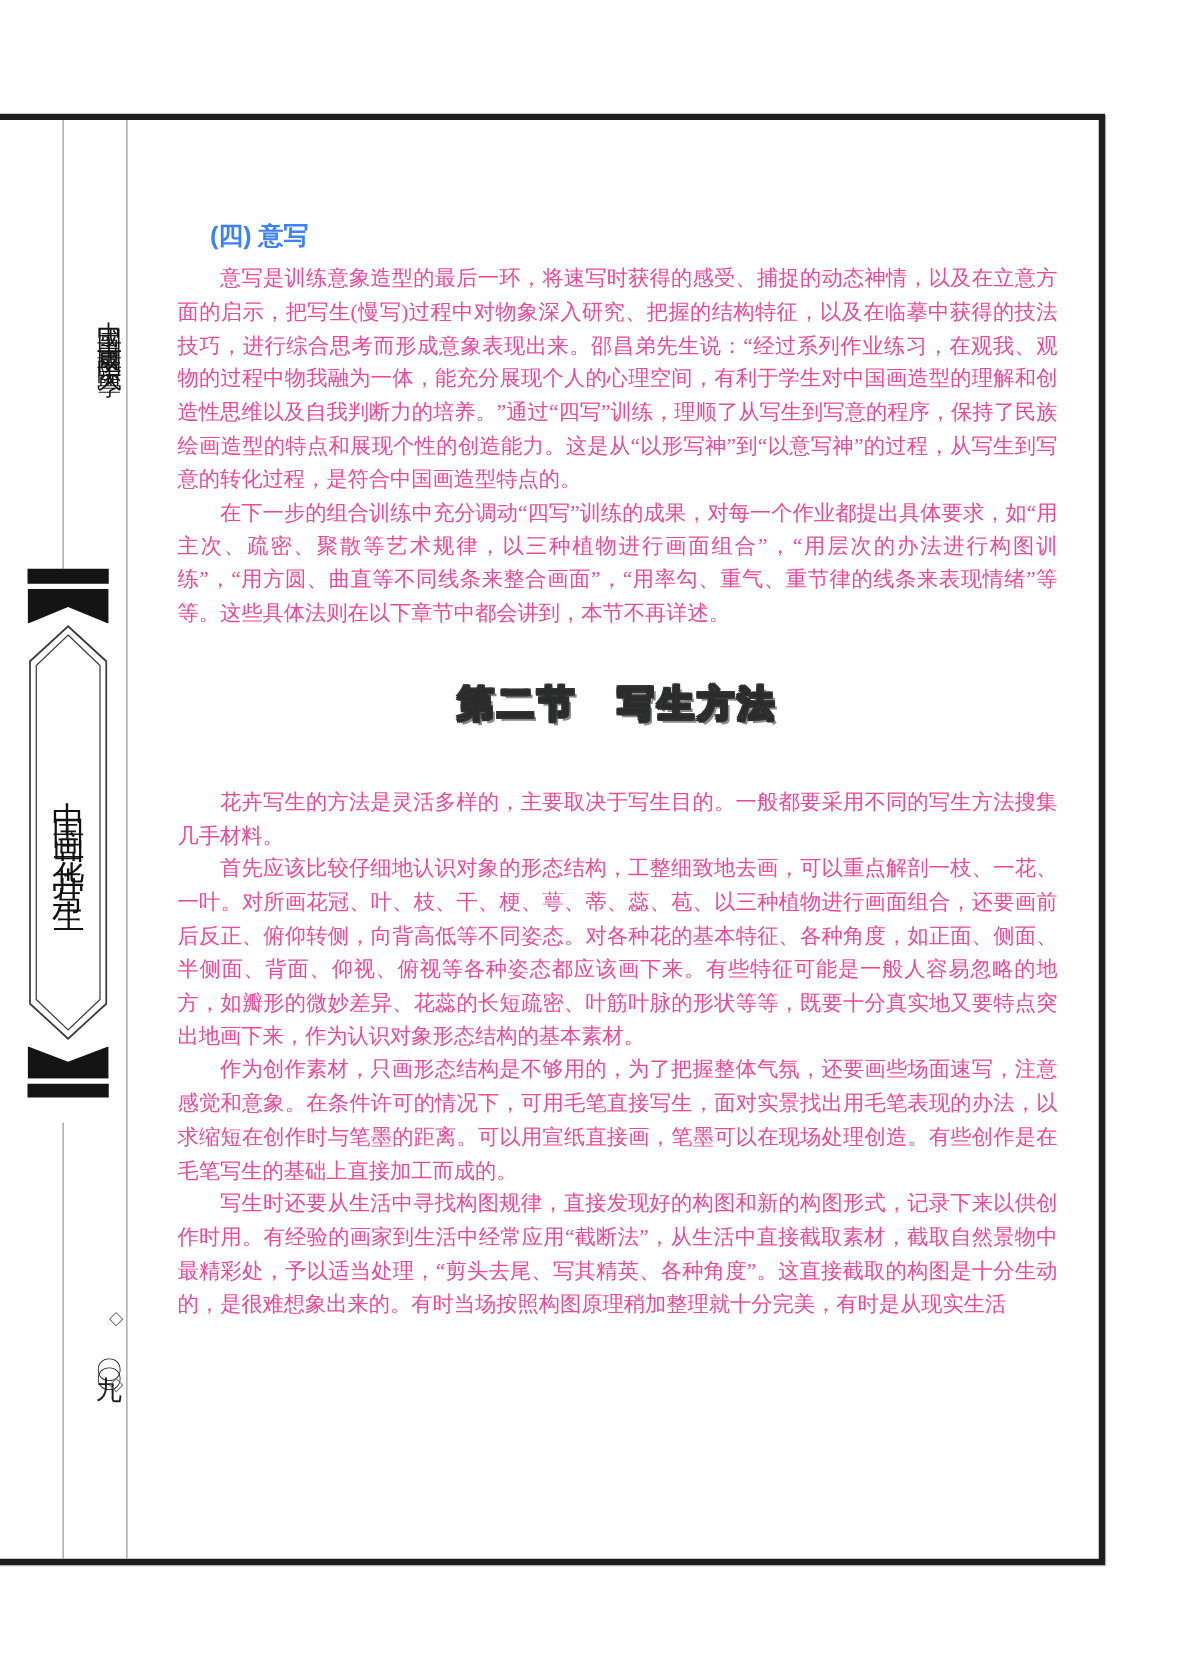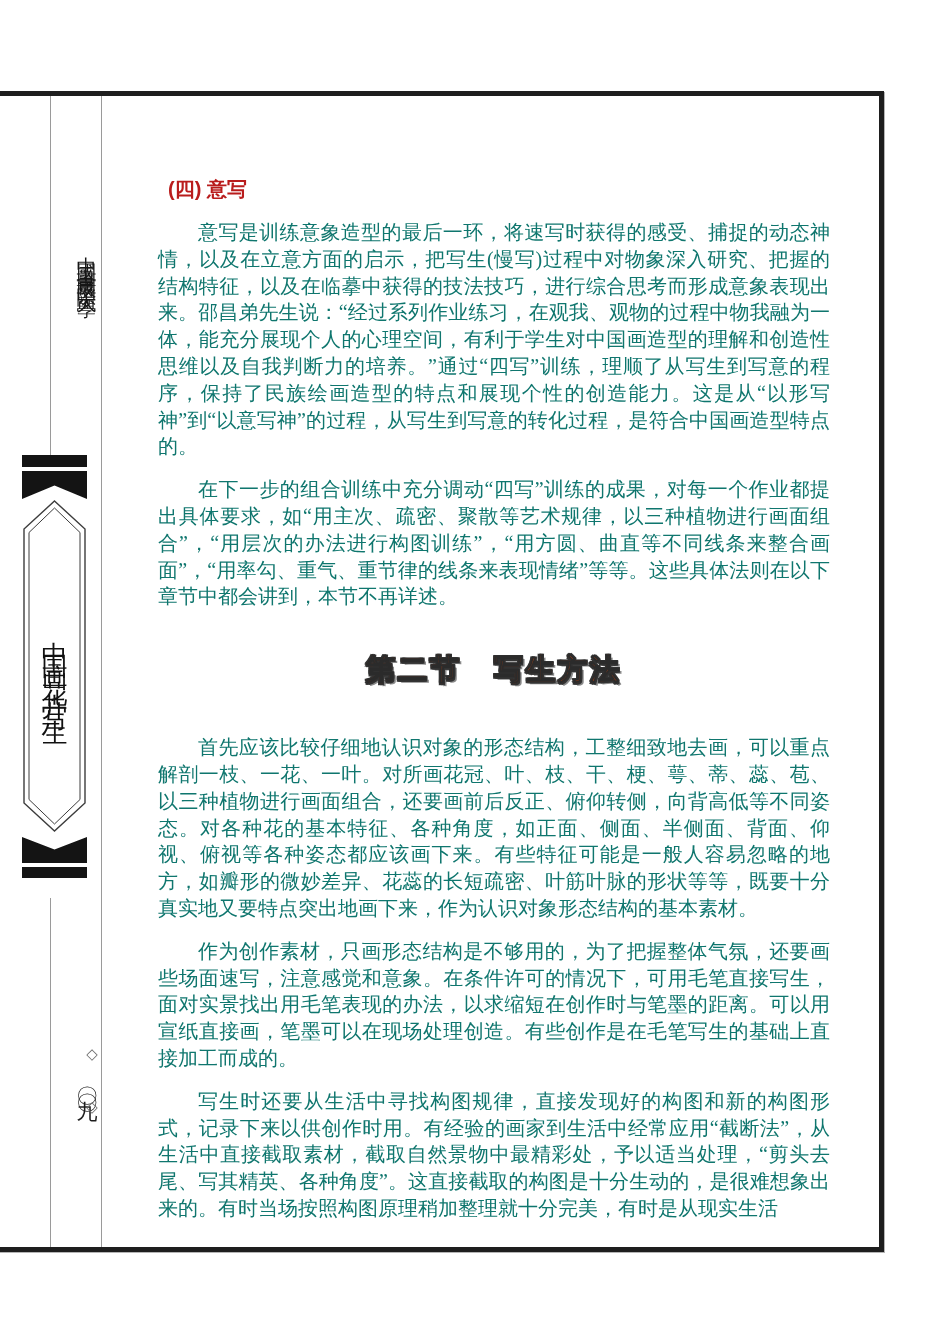--- a/index.html
+++ b/index.html
@@ -49,33 +49,33 @@
     writing-mode:vertical-rl;text-orientation:upright;color:#1c1c1c;
   }
   .folio .orn{font-size:15px;color:#6e6e6e;letter-spacing:0;margin:3px 0;}
   .folio .digits{font-size:21px;letter-spacing:7px;margin:4px 0;}
 
   
   .content{position:absolute;left:142px;top:176px;width:704px;}
   .sub-heading{
     font-family:"Liberation Sans","DejaVu Sans",sans-serif;
     font-weight:bold;font-size:20px;line-height:27px;margin:0 0 7px 0;
-    text-indent:26px;color:#b91c1c;
+    text-indent:26px;color:#3b82f6;
   }
   .sub-heading.second{margin-top:0;}
   p.body{
-    margin:16px;font-size:20px;line-height:26.8px;text-align:justify;
-    text-indent:2em;color:#0f766e;
+    margin:0;font-size:17px;line-height:26.8px;text-align:justify;
+    text-indent:2em;color:#ec4899;
     font-family:"Liberation Serif","DejaVu Serif",serif;
   }
   .section-title{
     text-align:center;margin:40px 0 46px 0;
     font-family:"Liberation Sans","DejaVu Sans",sans-serif;
     font-weight:bold;font-size:29px;line-height:38px;letter-spacing:3px;
-    color:#c2410c;
+    color:#0f766e;
     -webkit-text-stroke:1px #2b2b2b;
     text-shadow:
       -1.5px -1.5px 0 #333,1.5px -1.5px 0 #333,-1.5px 1.5px 0 #333,1.5px 1.5px 0 #333,
       -1.5px 0 0 #333,1.5px 0 0 #333,0 -1.5px 0 #333,0 1.5px 0 #333,
       3px 3px 0 #8a8a8a;
   }
 </style>
 </head>
 <body>
 
@@ -108,16 +108,17 @@
 
 <div class="content">
   <h3 class="sub-heading">(四) 意写</h3>
 
   <p class="body">意写是训练意象造型的最后一环，将速写时获得的感受、捕捉的动态神情，以及在立意方面的启示，把写生(慢写)过程中对物象深入研究、把握的结构特征，以及在临摹中获得的技法技巧，进行综合思考而形成意象表现出来。邵昌弟先生说：“经过系列作业练习，在观我、观物的过程中物我融为一体，能充分展现个人的心理空间，有利于学生对中国画造型的理解和创造性思维以及自我判断力的培养。”通过“四写”训练，理顺了从写生到写意的程序，保持了民族绘画造型的特点和展现个性的创造能力。这是从“以形写神”到“以意写神”的过程，从写生到写意的转化过程，是符合中国画造型特点的。</p>
   <p class="body">在下一步的组合训练中充分调动“四写”训练的成果，对每一个作业都提出具体要求，如“用主次、疏密、聚散等艺术规律，以三种植物进行画面组合”，“用层次的办法进行构图训练”，“用方圆、曲直等不同线条来整合画面”，“用率勾、重气、重节律的线条来表现情绪”等等。这些具体法则在以下章节中都会讲到，本节不再详述。</p>
 
   <div class="section-title">第二节　写生方法</div>
 
 
+  <p class="body">花卉写生的方法是灵活多样的，主要取决于写生目的。一般都要采用不同的写生方法搜集几手材料。</p>
   <p class="body">首先应该比较仔细地认识对象的形态结构，工整细致地去画，可以重点解剖一枝、一花、一叶。对所画花冠、叶、枝、干、梗、萼、蒂、蕊、苞、以三种植物进行画面组合，还要画前后反正、俯仰转侧，向背高低等不同姿态。对各种花的基本特征、各种角度，如正面、侧面、半侧面、背面、仰视、俯视等各种姿态都应该画下来。有些特征可能是一般人容易忽略的地方，如瓣形的微妙差异、花蕊的长短疏密、叶筋叶脉的形状等等，既要十分真实地又要特点突出地画下来，作为认识对象形态结构的基本素材。</p>
   <p class="body">作为创作素材，只画形态结构是不够用的，为了把握整体气氛，还要画些场面速写，注意感觉和意象。在条件许可的情况下，可用毛笔直接写生，面对实景找出用毛笔表现的办法，以求缩短在创作时与笔墨的距离。可以用宣纸直接画，笔墨可以在现场处理创造。有些创作是在毛笔写生的基础上直接加工而成的。</p>
   <p class="body">写生时还要从生活中寻找构图规律，直接发现好的构图和新的构图形式，记录下来以供创作时用。有经验的画家到生活中经常应用“截断法”，从生活中直接截取素材，截取自然景物中最精彩处，予以适当处理，“剪头去尾、写其精英、各种角度”。这直接截取的构图是十分生动的，是很难想象出来的。有时当场按照构图原理稍加整理就十分完美，有时是从现实生活</p>
 </div>
 
 </body></html>

